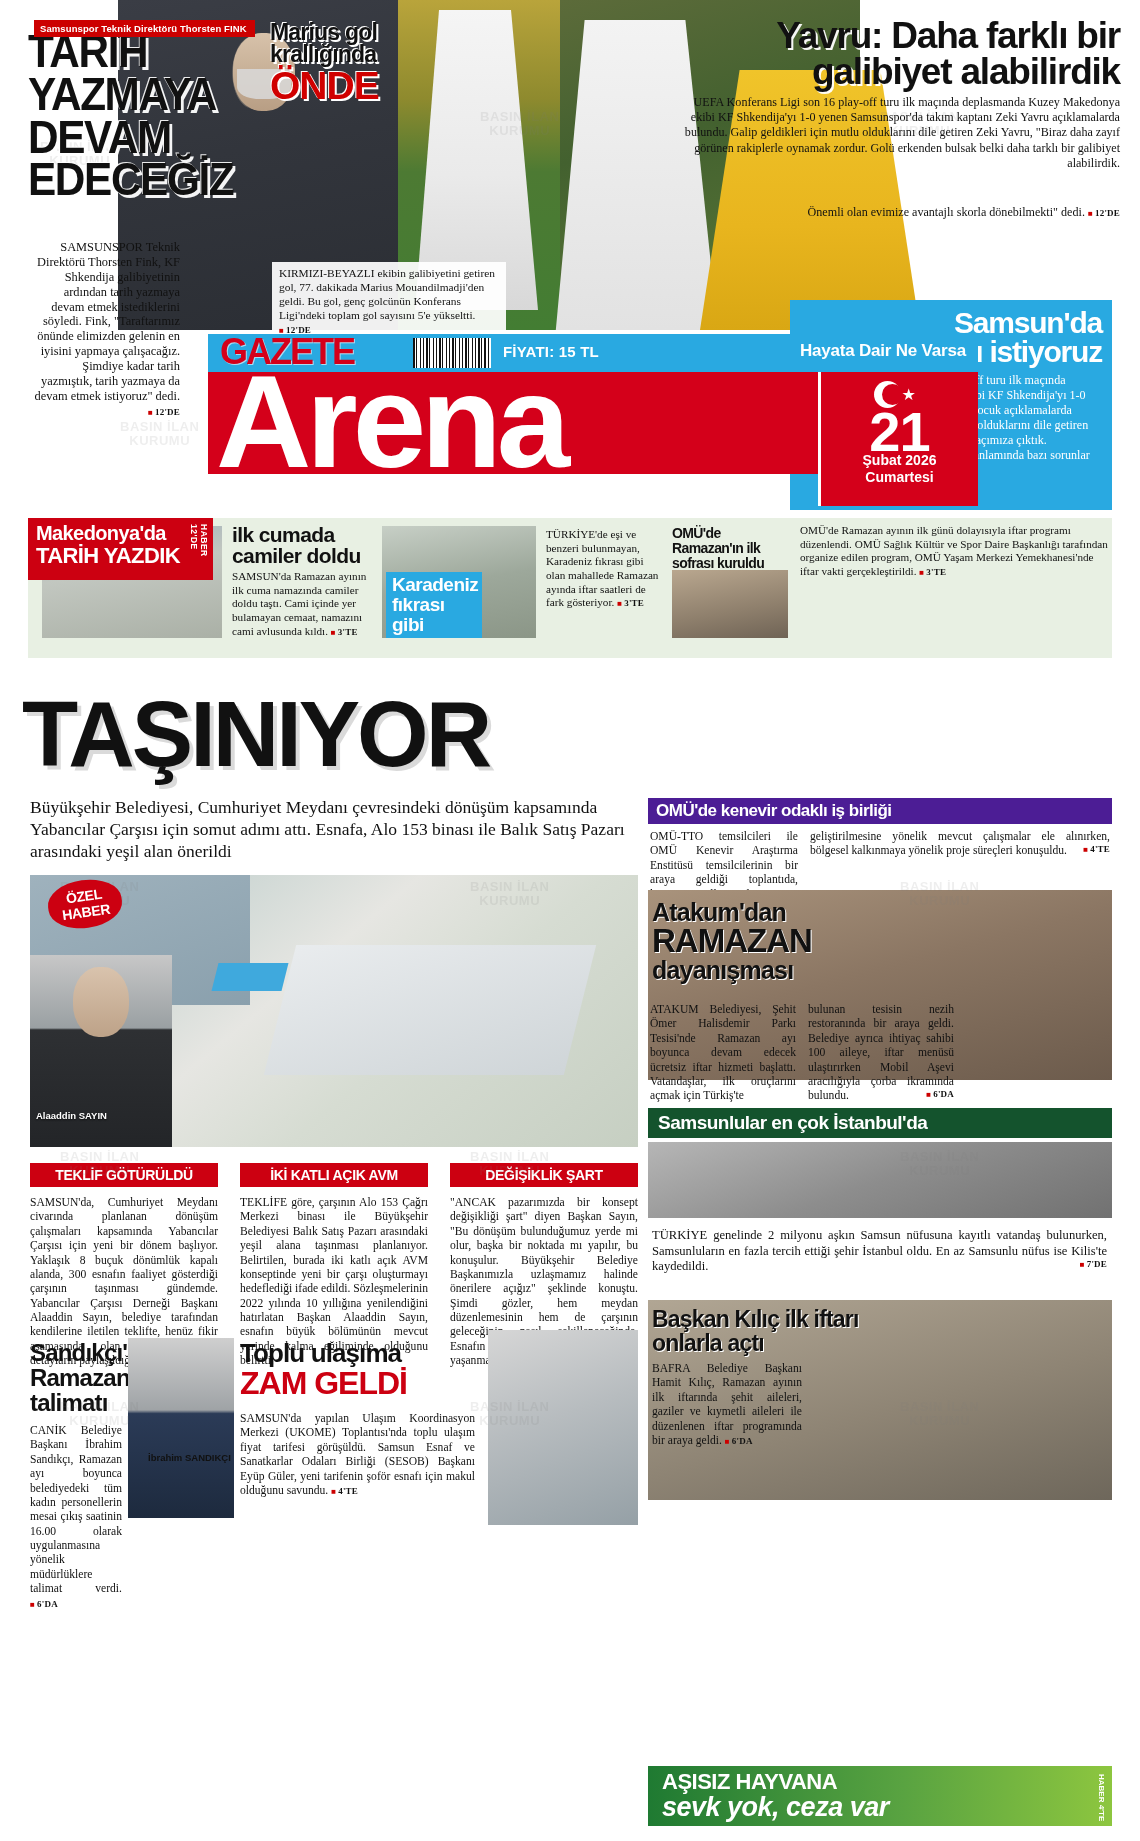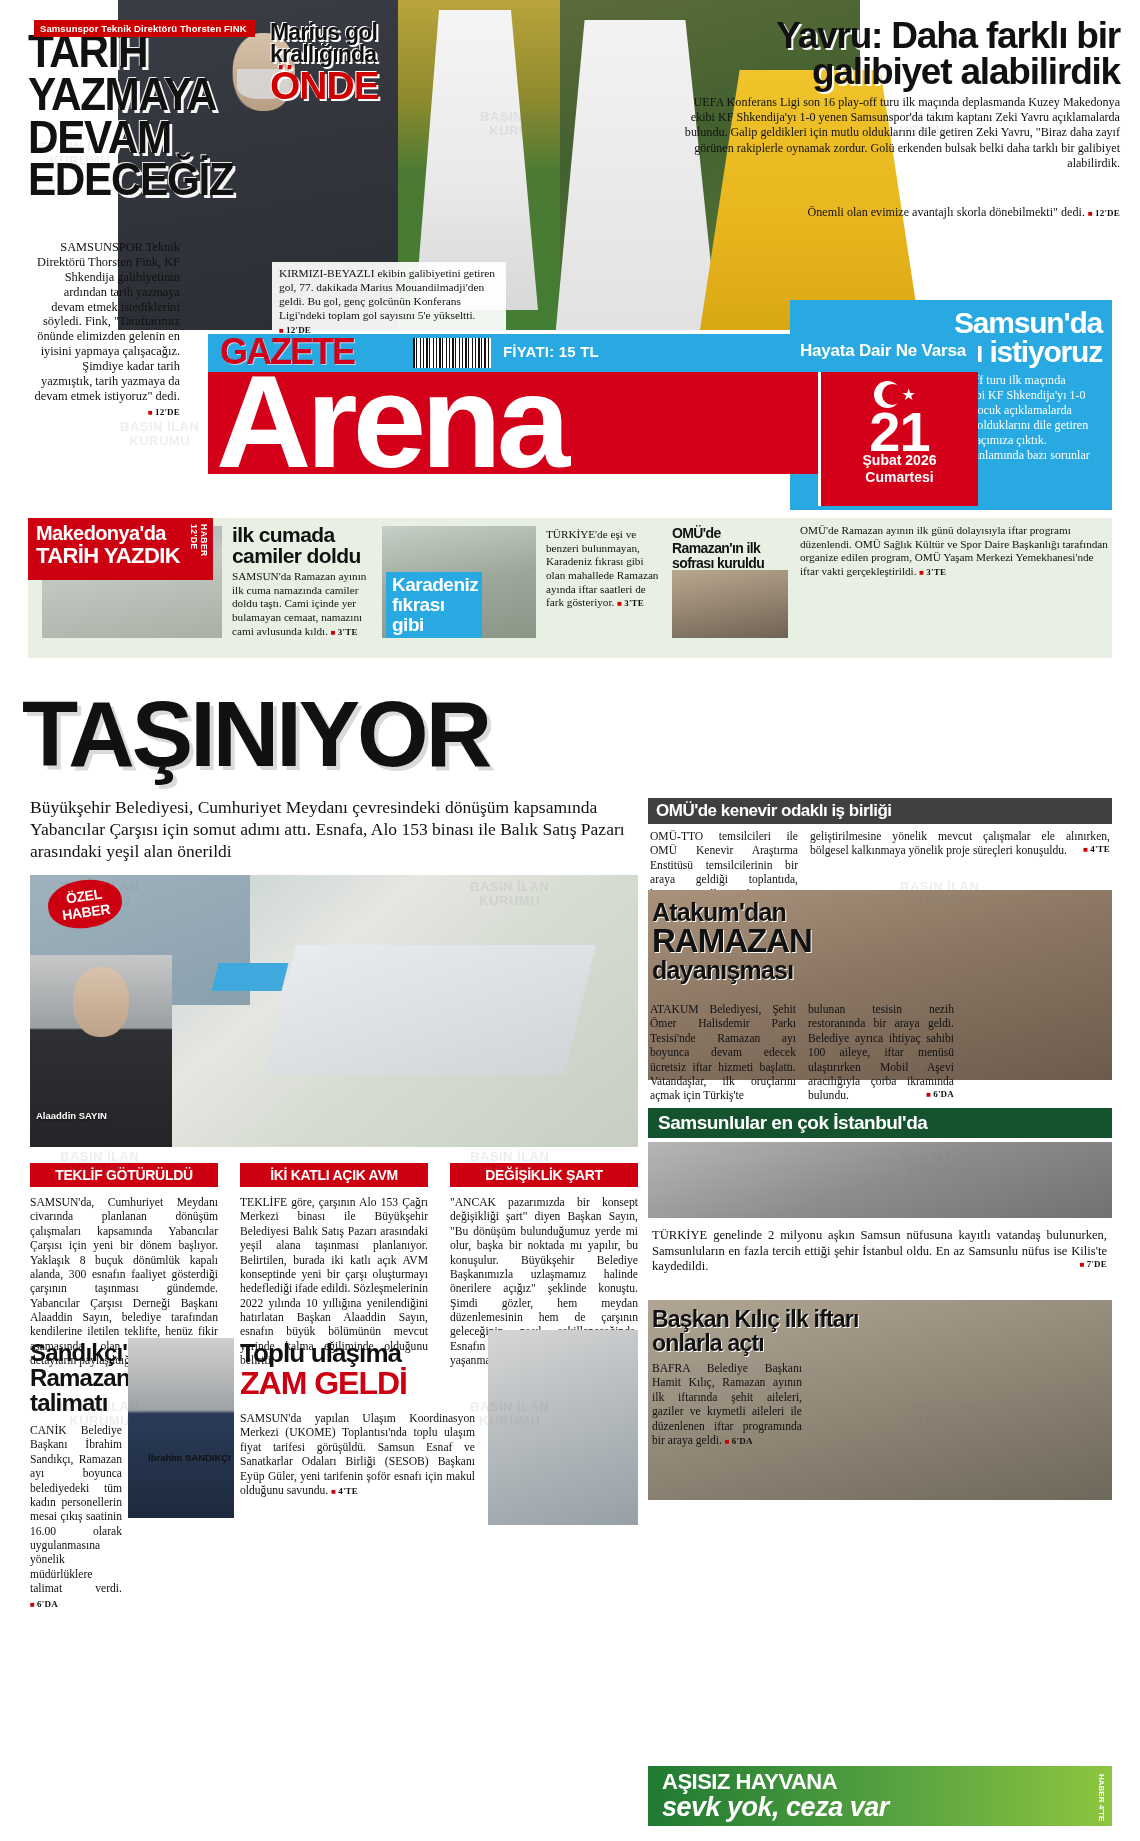--- a/index.html
+++ b/index.html
@@ -377,21 +377,21 @@
   <div class="col-body" style="left:240px;top:1196px;width:188px;">TEKLİFE göre, çarşının Alo 153 Çağrı Merkezi binası ile Büyükşehir Belediyesi Balık Satış Pazarı arasındaki yeşil alana taşınması planlanıyor. Belirtilen, burada iki katlı açık AVM konseptinde yeni bir çarşı oluşturmayı hedeflediği ifade edildi. Sözleşmelerinin 2022 yılında 10 yıllığına yenilendiğini hatırlatan Başkan Alaaddin Sayın, esnafın büyük bölümünün mevcut yerinde kalma eğiliminde olduğunu belirtti.</div>
 
   <div class="sub-hd" style="left:450px;top:1163px;width:188px;background:#cc0011;">
     <span>DEĞİŞİKLİK ŞART</span>
   </div>
   <div class="col-body" style="left:450px;top:1196px;width:188px;">
     <span>"ANCAK pazarımızda bir konsept değişikliği şart" diyen Başkan Sayın, "Bu dönüşüm bulunduğumuz yerde mi olur, başka bir noktada mı yapılır, bu konuşulur. Büyükşehir Belediye Başkanımızla uzlaşmamız halinde önerilere açığız" şeklinde konuştu. Şimdi gözler, hem meydan düzenlemesinin hem de çarşının geleceğinin nasıl şekilleneceğinde. Esnafın beklentisi net: Mağduriyet yaşanmadan bir çözüm!</span>
     <span class="ref" style="float:right;margin-top:3px;">Ercan USLU 7'DE</span>
   </div>
 
-  <div class="abs" style="left:648px;top:798px;width:464px;height:26px;background:#404040;color:#fff;
+  <div class="abs" style="left:648px;top:798px;width:464px;height:26px;background:#4c1d95;color:#fff;
         display:flex;align-items:center;padding:0 8px;font-weight:900;font-size:17px;letter-spacing:-.5px;">
     <span>OMÜ'de kenevir odaklı iş birliği</span>
   </div>
   <div class="col-body" style="left:650px;top:830px;width:148px;">OMÜ-TTO temsilcileri ile OMÜ Kenevir Araştırma Enstitüsü temsilcilerinin bir araya geldiği toplantıda, kenevir temelli projelerin</div>
   <div class="col-body" style="left:810px;top:830px;width:300px;">
     <span>geliştirilmesine yönelik mevcut çalışmalar ele alınırken, bölgesel kalkınmaya yönelik proje süreçleri konuşuldu.</span>
     <span class="ref" style="float:right;">4'TE</span>
   </div>
 
   <div class="abs" style="left:648px;top:890px;width:464px;height:190px;

